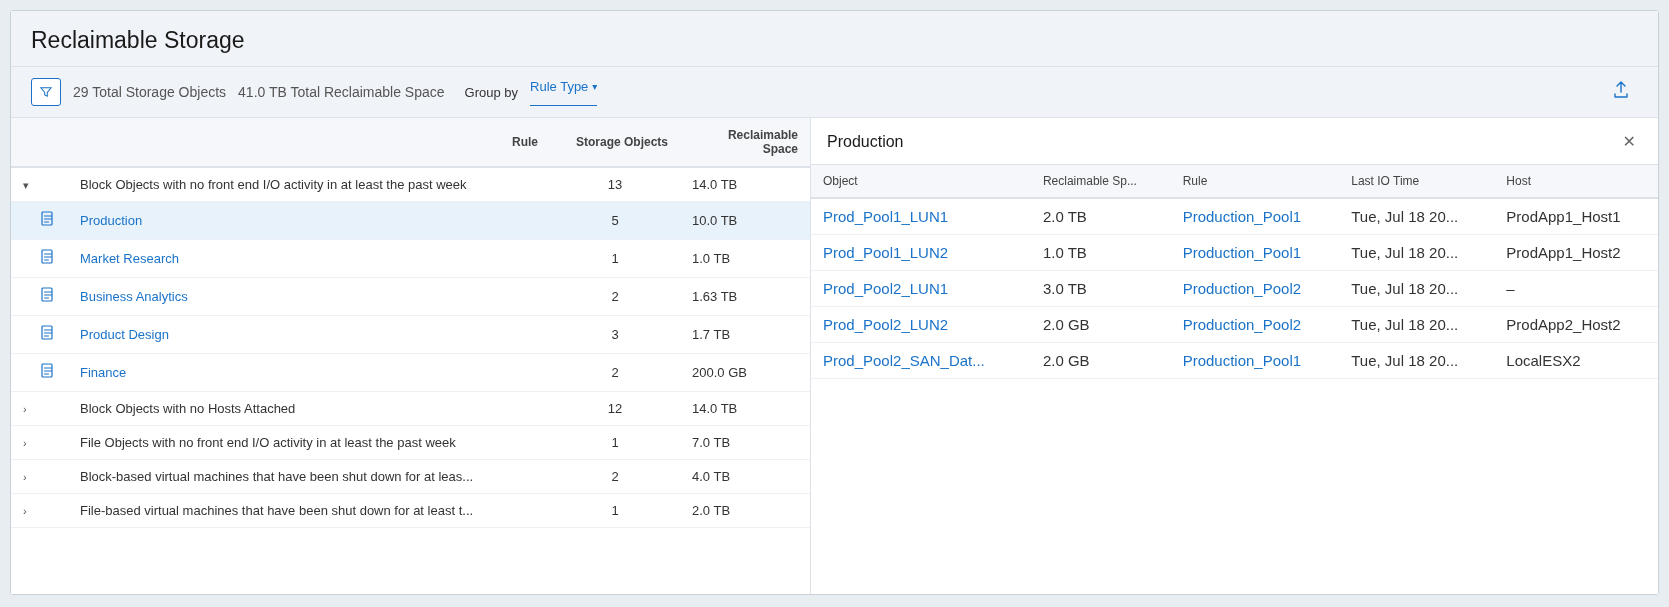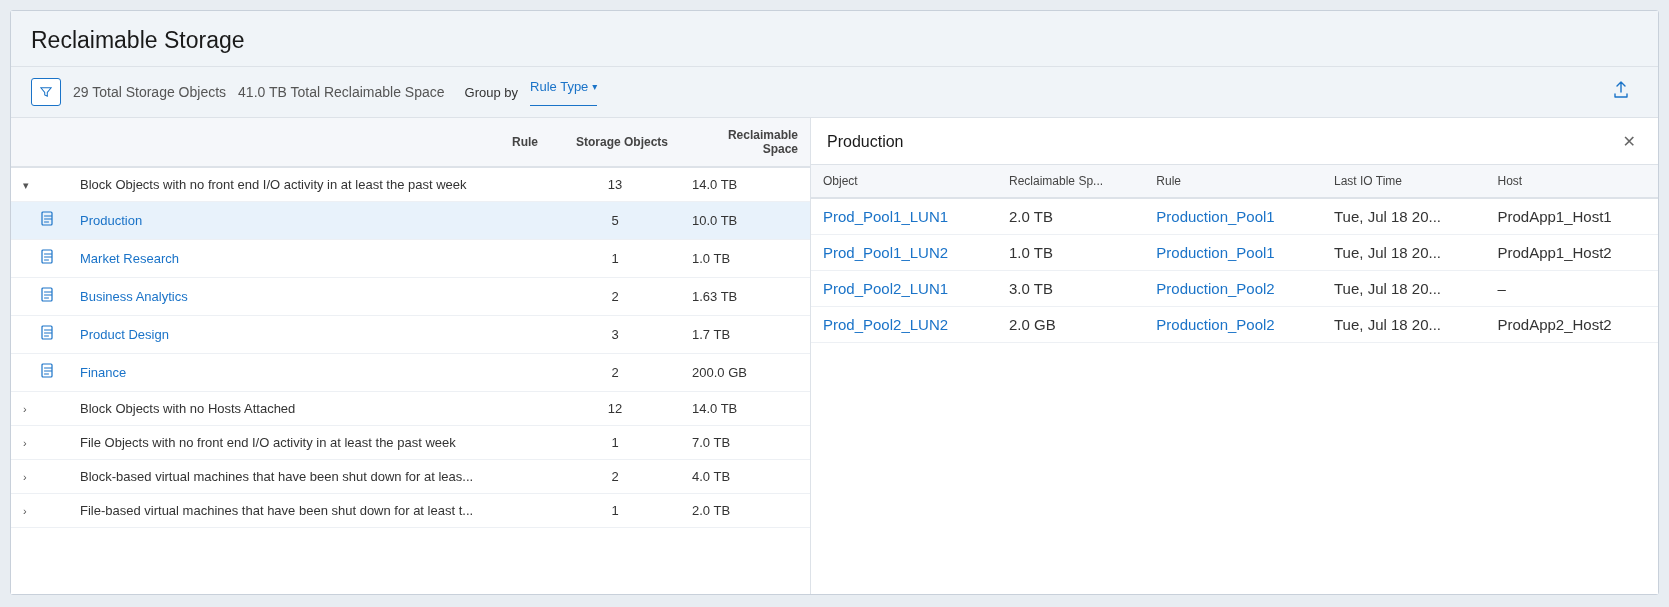--- a/index.html
+++ b/index.html
@@ -364,17 +364,24 @@
               <td>Tue, Jul 18 20...</td>
               <td>–</td>
             </tr>
             <tr>
               <td><a class="link-text" href="#">Prod_Pool2_LUN2</a></td>
               <td>2.0 GB</td>
               <td><a class="link-text" href="#">Production_Pool2</a></td>
               <td>Tue, Jul 18 20...</td>
               <td>ProdApp2_Host2</td>
             </tr>
+            <tr>
+              <td><a class="link-text" href="#">Prod_Pool2_SAN_Dat...</a></td>
+              <td>2.0 GB</td>
+              <td><a class="link-text" href="#">Production_Pool1</a></td>
+              <td>Tue, Jul 18 20...</td>
+              <td>LocalESX2</td>
+            </tr>
           </tbody>
       </table>
     </div>
   </div>
 </div>
 
 </body></html>

